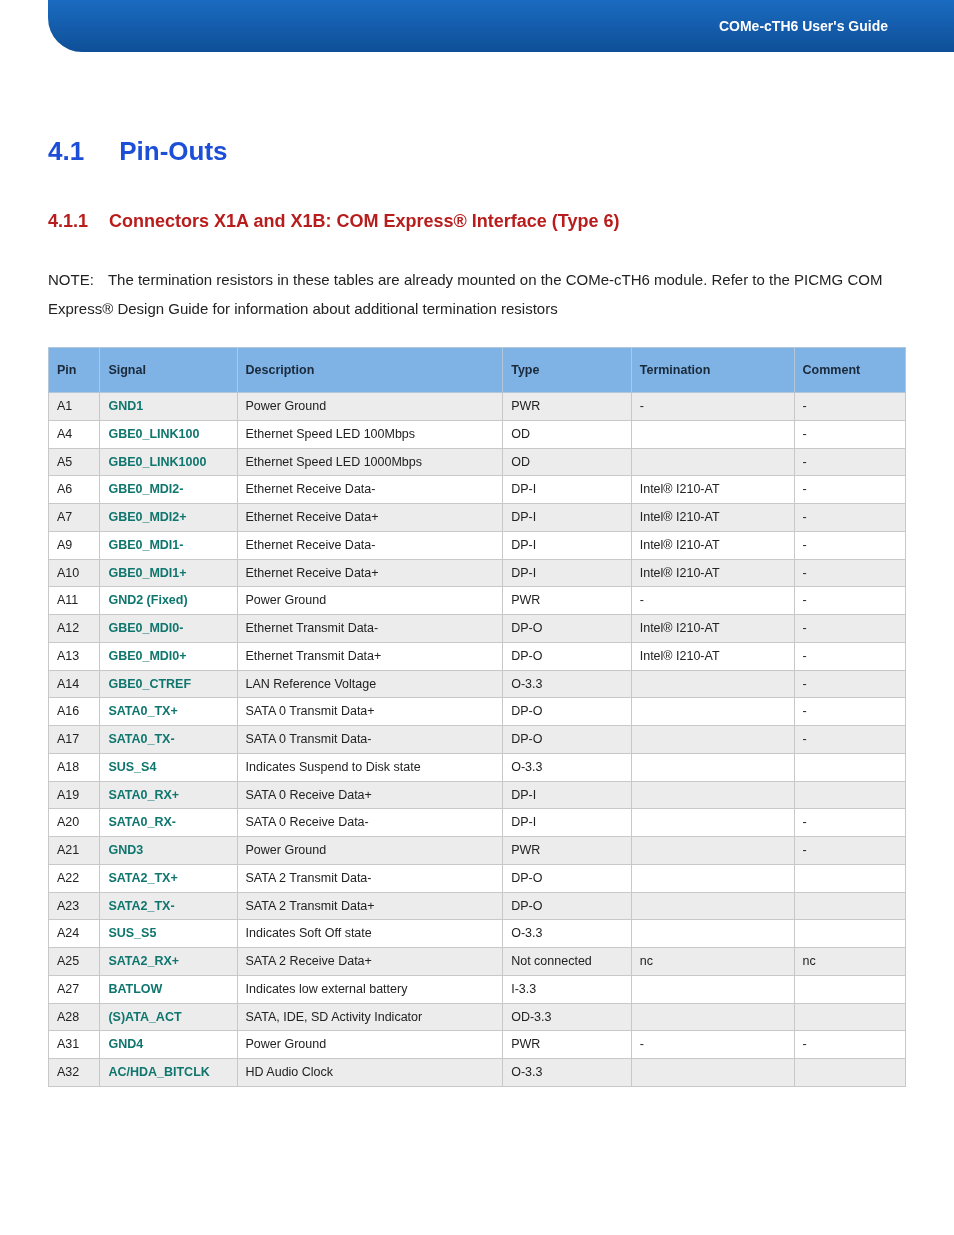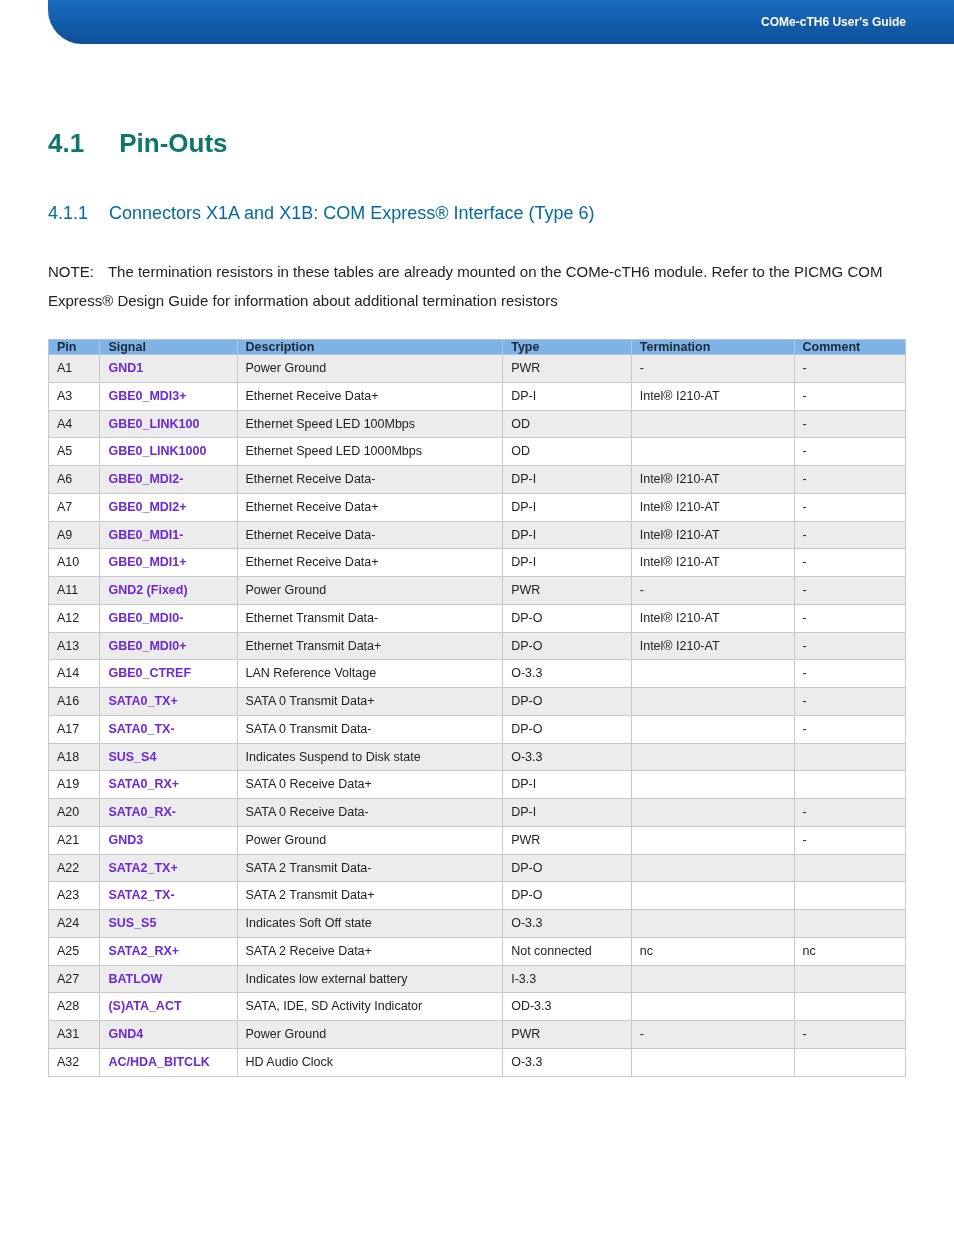--- a/index.html
+++ b/index.html
@@ -10,75 +10,75 @@
     background: #fff;
   }
   .page {
     width: 954px;
     margin: 0 auto;
     position: relative;
     padding: 0 48px 60px 48px;
   }
   .header-bar {
     background: linear-gradient(to bottom, #1a6bc1 0%, #0e4f97 100%);
-    height: 44px;
+    height: 52px;
     border-bottom-left-radius: 34px;
     margin-left: 0px;
     margin-right: -48px;
     display: flex;
     align-items: center;
     justify-content: flex-end;
-    padding-right: 48px;
+    padding-right: 66px;
     color: #fff;
     font-weight: 600;
-    font-size: 12px;
+    font-size: 14px;
   }
   .content { padding-top: 84px; }
   h1.section-num {
-    color: #0f766e;
+    color: #1d4ed8;
     font-size: 26px;
     font-weight: 700;
     margin: 0 0 44px 0;
   }
   h1.section-num .num { display:inline-block; width: 64px; }
   h2.subsection {
-    color: #0369a1;
+    color: #b91c1c;
     font-size: 18px;
-    font-weight: 400;
+    font-weight: 700;
     margin: 0 0 34px 0;
   }
   h2.subsection .num { display:inline-block; width: 56px; }
   .note {
     font-size: 15px;
     line-height: 1.9;
     margin-bottom: 24px;
   }
   .note-label { display:inline-block; width:56px; }
   table.pin-table {
     border-collapse: collapse;
     width: 100%;
     font-size: 12.5px;
   }
   table.pin-table th {
     background: #7fb2e5;
     color: #1a2a3a;
     font-weight: 700;
     text-align: left;
-    padding: 0 8px;
+    padding: 15px 8px;
     border: 1px solid #b3c7dc;
   }
   table.pin-table td {
     border: 1px solid #c8c8c8;
     padding: 4px 8px;
     vertical-align: top;
     line-height: 1.5;
   }
   table.pin-table tbody tr:nth-child(odd) td { background: #ececec; }
   table.pin-table tbody tr:nth-child(even) td { background: #ffffff; }
-  table.pin-table td.signal { color: #6d28d9; font-weight: 600; }
+  table.pin-table td.signal { color: #0f766e; font-weight: 600; }
   table.pin-table col.c-pin   { width: 6%; }
   table.pin-table col.c-sig   { width: 16%; }
   table.pin-table col.c-desc  { width: 31%; }
   table.pin-table col.c-type  { width: 15%; }
   table.pin-table col.c-term  { width: 19%; }
   table.pin-table col.c-comm  { width: 13%; }
 </style>
 </head>
 <body>
 
@@ -127,28 +127,20 @@
       <tbody id="pin-tbody">
           <tr>
             <td>A1</td>
             <td class="signal">GND1</td>
             <td>Power Ground</td>
             <td>PWR</td>
             <td>-</td>
             <td>-</td>
           </tr>
           <tr>
-            <td>A3</td>
-            <td class="signal">GBE0_MDI3+</td>
-            <td>Ethernet Receive Data+</td>
-            <td>DP-I</td>
-            <td>Intel® I210-AT</td>
-            <td>-</td>
-          </tr>
-          <tr>
             <td>A4</td>
             <td class="signal">GBE0_LINK100</td>
             <td>Ethernet Speed LED 100Mbps</td>
             <td>OD</td>
             <td></td>
             <td>-</td>
           </tr>
           <tr>
             <td>A5</td>
             <td class="signal">GBE0_LINK1000</td>

